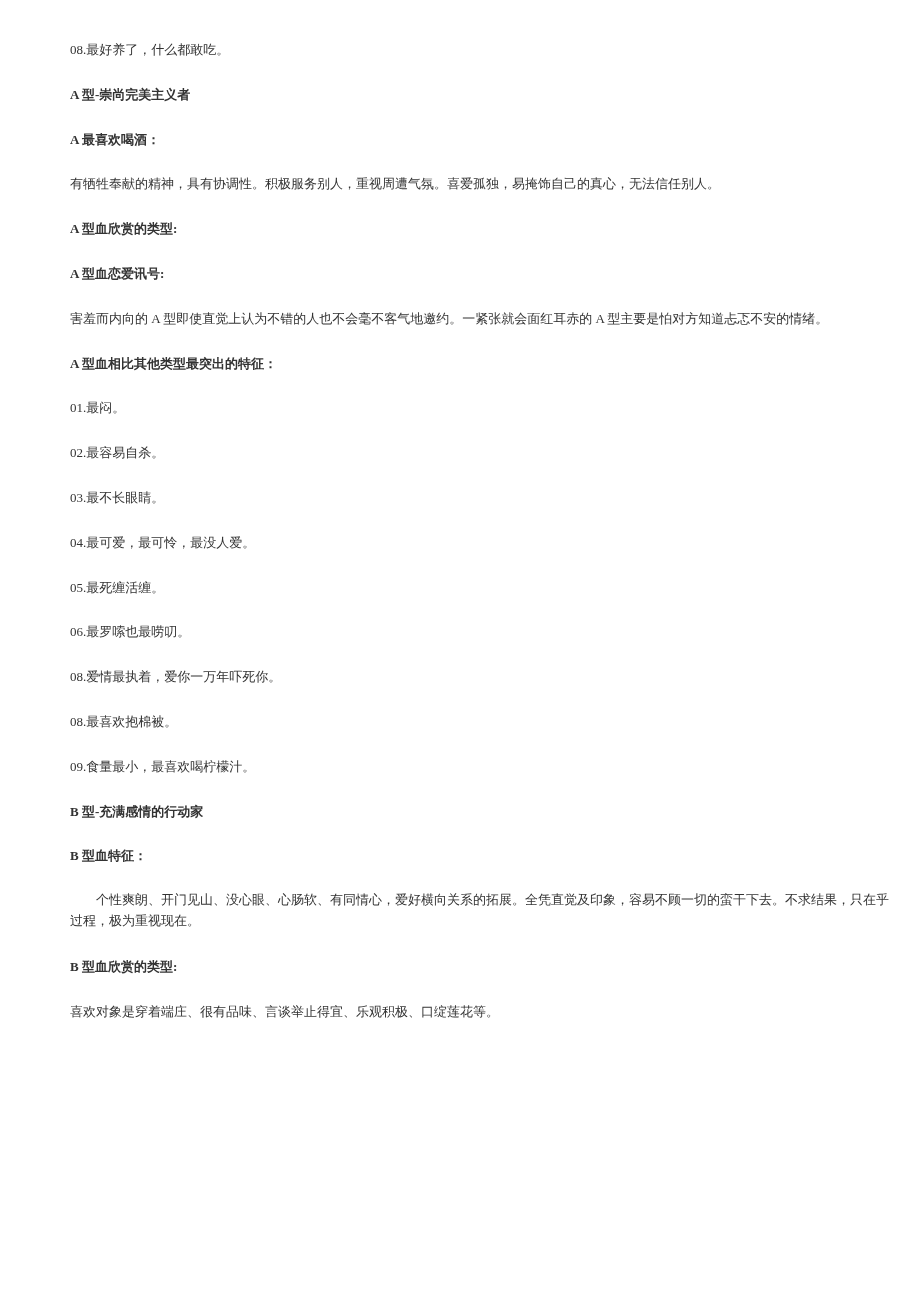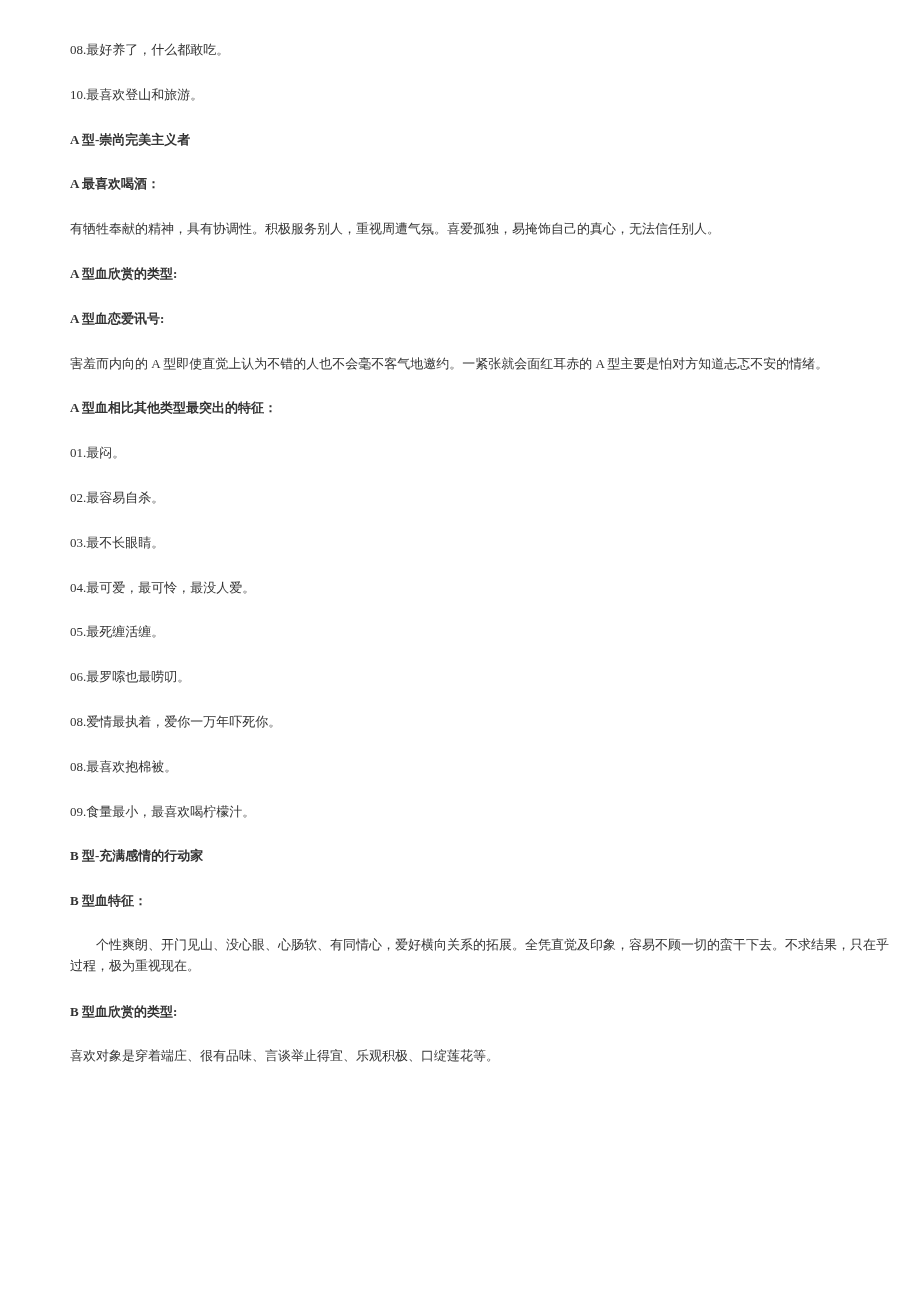--- a/index.html
+++ b/index.html
@@ -26,21 +26,20 @@
     .indented {
       text-indent: 2em;
       font-family: Liberation Mono, monospace;
     }
   </style>
 </head>
 <body>
 
 <div id="content">
     <p class="paragraph">08.最好养了，什么都敢吃。</p>
-    <p class="paragraph">10.最喜欢登山和旅游。</p>
     <p class="heading">A 型-崇尚完美主义者</p>
     <p class="heading">A 最喜欢喝酒：</p>
     <p class="paragraph">有牺牲奉献的精神，具有协调性。积极服务别人，重视周遭气氛。喜爱孤独，易掩饰自己的真心，无法信任别人。</p>
     <p class="heading">A 型血欣赏的类型:</p>
     <p class="heading">A 型血恋爱讯号:</p>
     <p class="paragraph">害羞而内向的 A 型即使直觉上认为不错的人也不会毫不客气地邀约。一紧张就会面红耳赤的 A 型主要是怕对方知道忐忑不安的情绪。</p>
     <p class="heading">A 型血相比其他类型最突出的特征：</p>
     <p class="paragraph">01.最闷。</p>
     <p class="paragraph">02.最容易自杀。</p>
     <p class="paragraph">03.最不长眼睛。</p>

